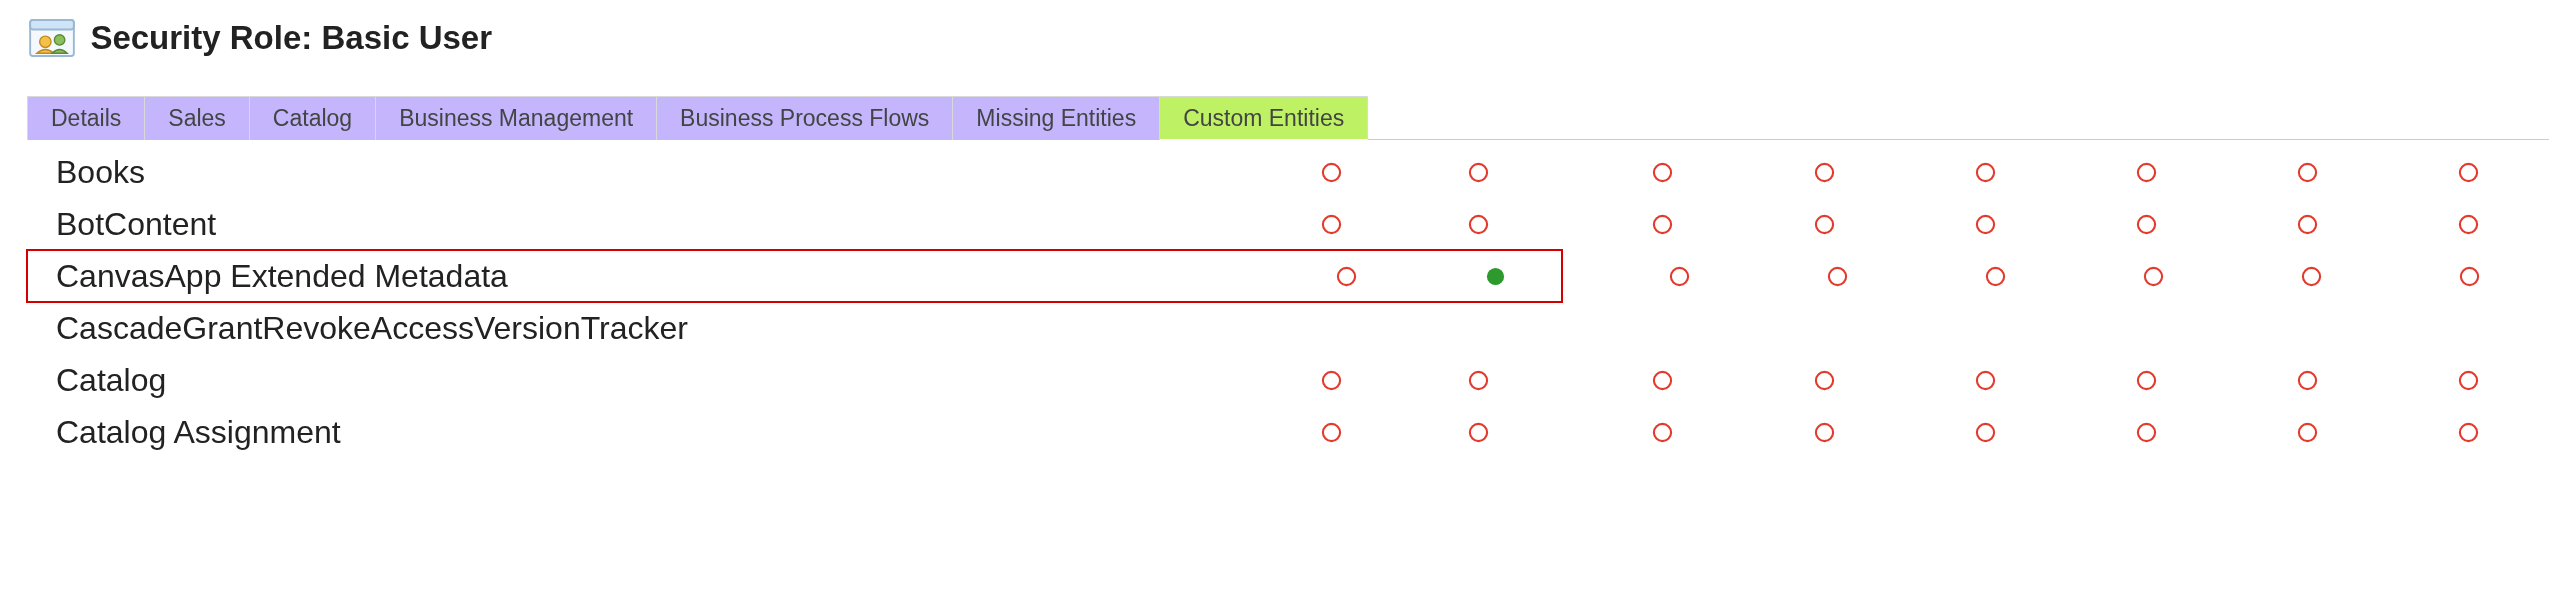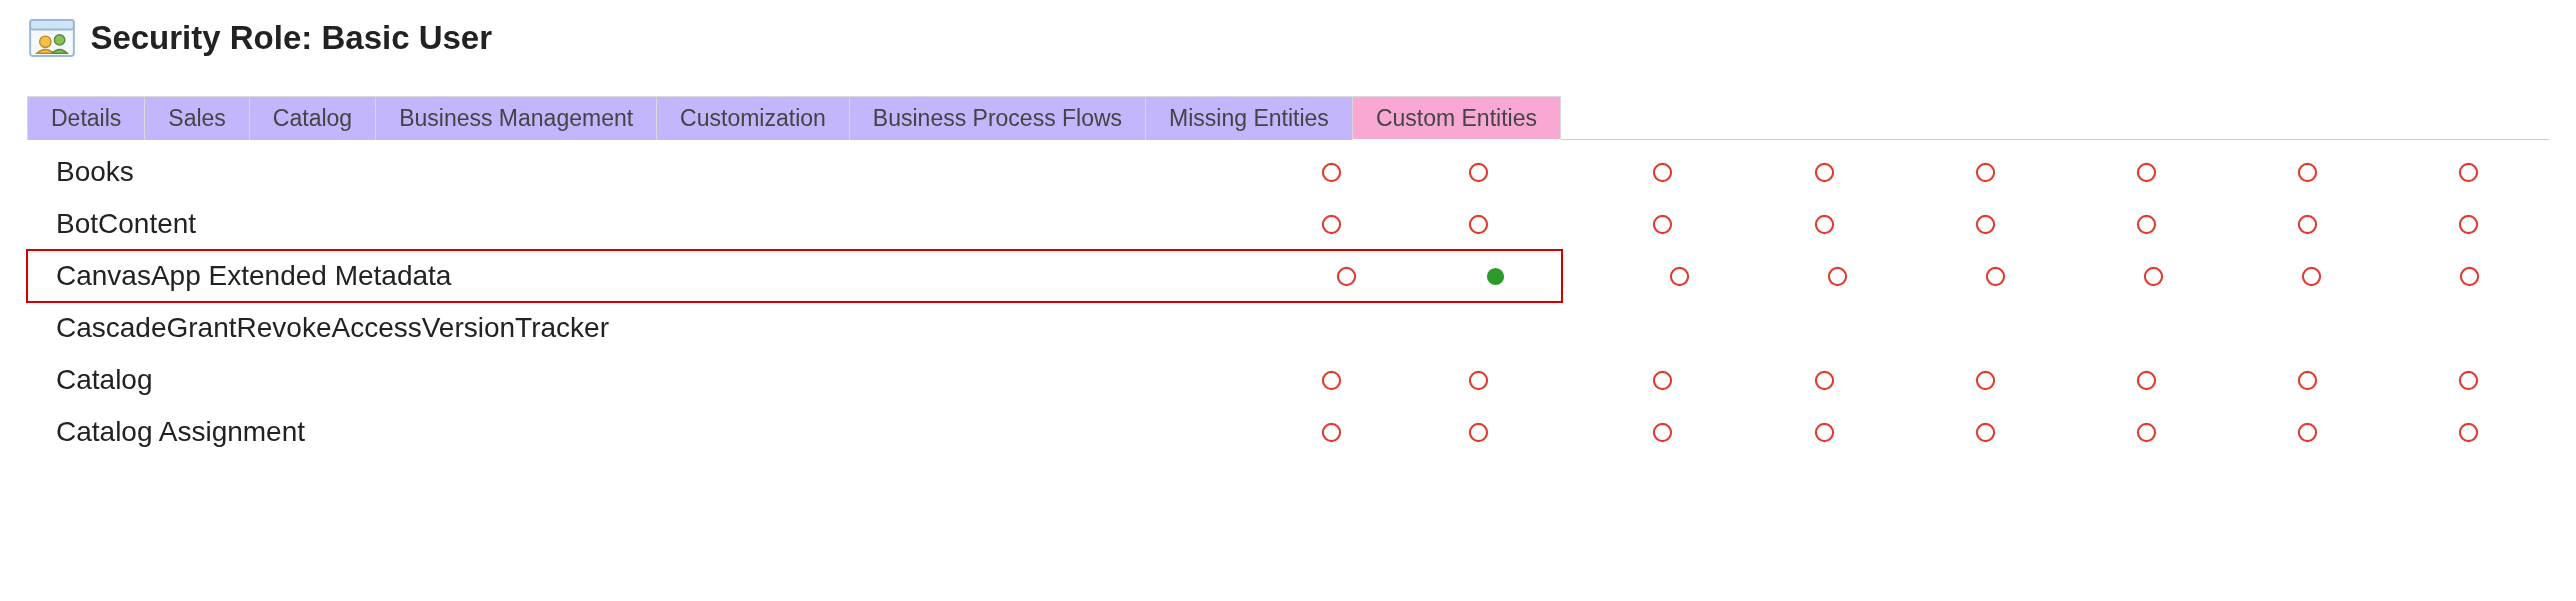--- a/index.html
+++ b/index.html
@@ -41,39 +41,39 @@
     border-bottom: none;
     background: #c4b5fd;
     color: #444;
     font-size: 23px;
     cursor: pointer;
     position: relative;
     top: 1px;
   }
   .tab + .tab { border-left: none; }
   .tab.active {
-    background: #f9a8d4;
+    background: #bef264;
     border-bottom: 1px solid #fff;
   }
   .grid {
     padding-top: 5.8px;
   }
   .row {
     display: flex;
     align-items: center;
     min-height: 52px;
   }
   .row.hl {
     outline: 2.9px solid #d40000;
     outline-offset: -1.9px;
   }
   .row-label {
     width: 1238px;
     padding-left: 29px;
-    font-size: 28px;
+    font-size: 32px;
     color: #222;
     white-space: nowrap;
   }
   .pcell {
     width: 163px;
     display: flex;
     justify-content: center;
     align-items: center;
   }
   .pcell.narrow { width: 134px; }
@@ -99,21 +99,20 @@
   </span>
   <span class="header-title">Security Role: Basic User</span>
 </div>
 
 <div class="content">
   <div class="tabs" id="tabs">
       <div class="tab"><span>Details</span></div>
       <div class="tab"><span>Sales</span></div>
       <div class="tab"><span>Catalog</span></div>
       <div class="tab"><span>Business Management</span></div>
-      <div class="tab"><span>Customization</span></div>
       <div class="tab"><span>Business Process Flows</span></div>
       <div class="tab"><span>Missing Entities</span></div>
       <div class="tab active"><span>Custom Entities</span></div>
     </div>
   <div class="grid" id="grid">
       <div class="row">
         <div class="row-label">Books</div>
         <div class="pcell">
           <span class="priv-circle">
             <svg width="21" height="21" viewBox="0 0 22 22">

